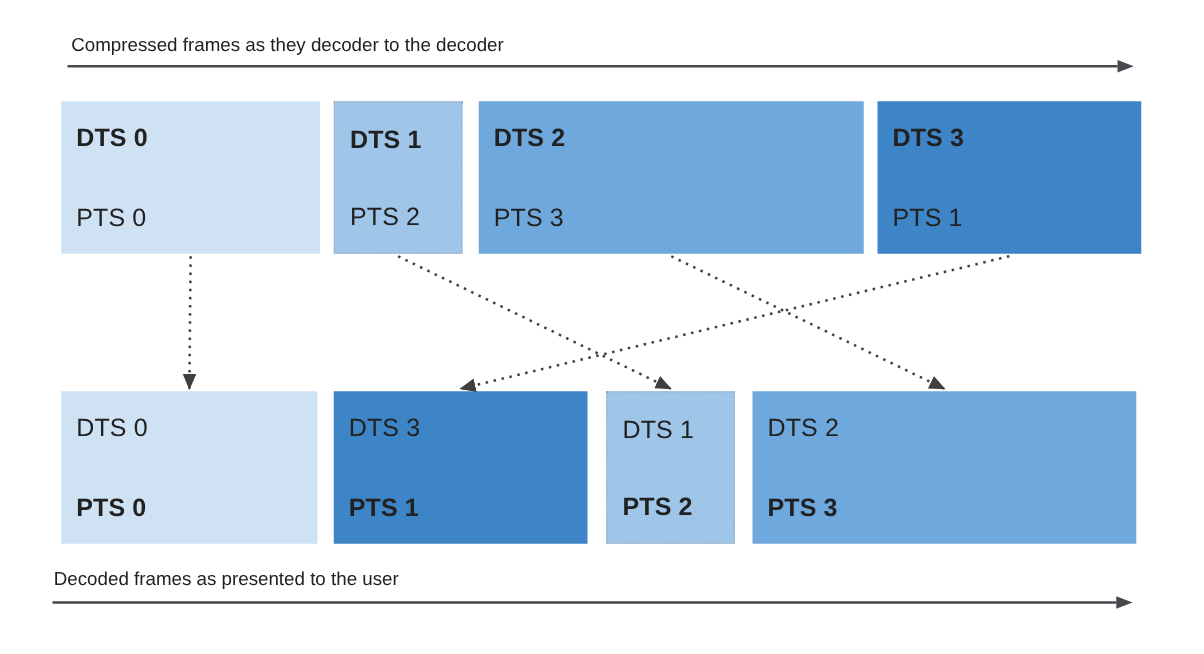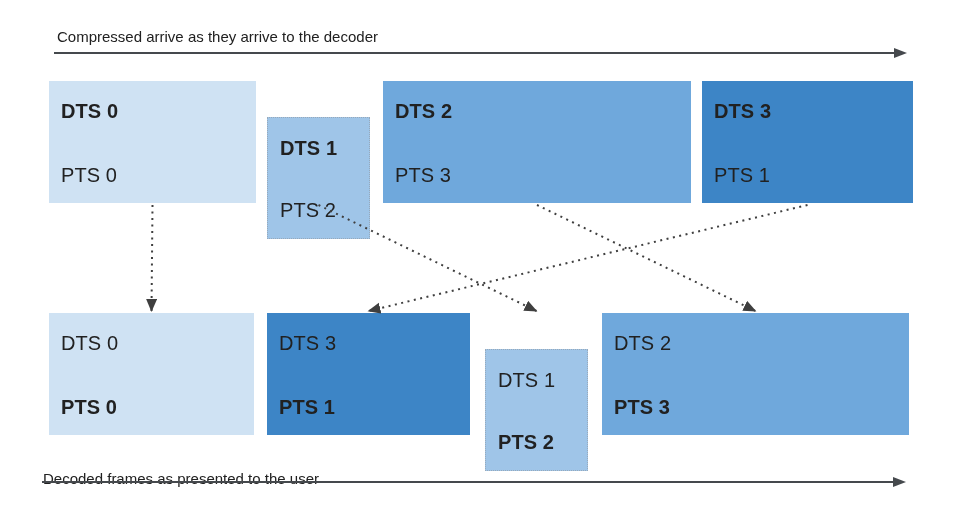--- a/index.html
+++ b/index.html
@@ -4,31 +4,31 @@
 <style>
   html,body{margin:0;padding:0;background:#ffffff;}
   .stage{
     position:relative;width:963px;height:523px;background:#ffffff;overflow:hidden;
     font-family:"Liberation Sans","DejaVu Sans",sans-serif;color:#212121;
   }
   .track-caption{
     position:absolute;font-size:15px;line-height:18px;color:#212121;white-space:nowrap;
   }
   .caption-top{left:57px;top:28px;}
-  .caption-bottom{left:43px;top:455px;margin-top:15px;}
+  .caption-bottom{left:43px;top:455px;}
   .track-line{position:absolute;height:2px;background:#45494d;}
   .track-line::after{
     content:"";position:absolute;right:-13px;top:-4px;width:0;height:0;
     border-left:13px solid #45494d;border-top:5px solid transparent;border-bottom:5px solid transparent;
   }
   .line-top{left:54px;top:52px;width:840px;}
   .line-bottom{left:42px;top:481px;width:851px;}
 
   .frame{position:absolute;height:122px;box-sizing:border-box;}
-  .ants{border:1px dotted rgba(150,165,180,0.85);margin-top:36px;}
+  .ants{border:1px dotted rgba(150,165,180,0.85);}
   .frame .dts,.frame .pts{
     position:absolute;left:12px;font-size:20px;line-height:16px;letter-spacing:0.1px;color:#212121;white-space:nowrap;
   }
   .frame .dts{top:22px;}
   .frame .pts{bottom:20px;}
   .row-top .dts{font-weight:bold;}
   .row-bottom .pts{font-weight:bold;}
 
   
   .t0{left:49px;top:81px;width:207px;}
@@ -41,21 +41,21 @@
   .b2{left:485px;top:313px;width:103px;}
   .b3{left:602px;top:313px;width:307px;}
 
   #connections-svg{position:absolute;left:0;top:0;pointer-events:none;}
 </style>
 </head>
 <body>
 
 <div class="stage">
 
-  <div class="track-caption caption-top">Compressed arrive as they arrive to the decoder</div>
+  <div class="track-caption caption-top">Compressed frames as they decoder to the decoder</div>
   <div class="track-line line-top"></div>
 
   <div class="row-top">
     <div class="frame t0" style="background: rgb(207, 226, 243);">
       <span class="dts">DTS 0</span>
       <span class="pts">PTS 0</span>
     </div>
     <div class="frame t1 ants" style="background: rgb(159, 197, 232);">
       <span class="dts">DTS 1</span>
       <span class="pts">PTS 2</span>

